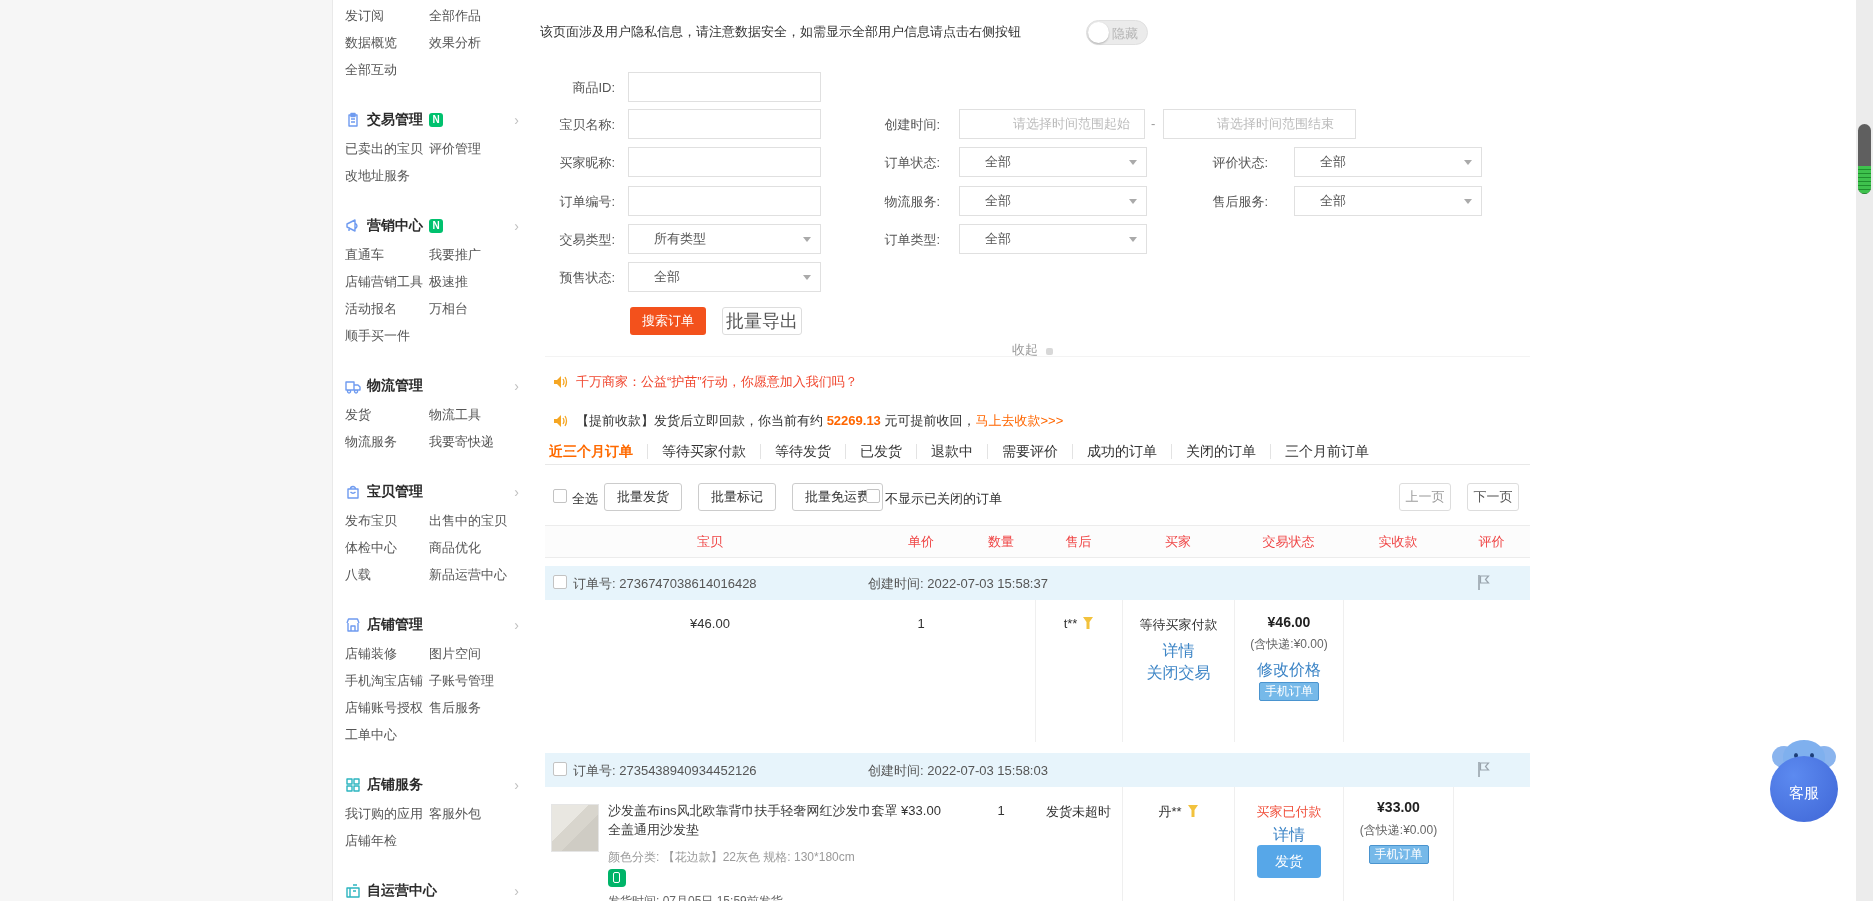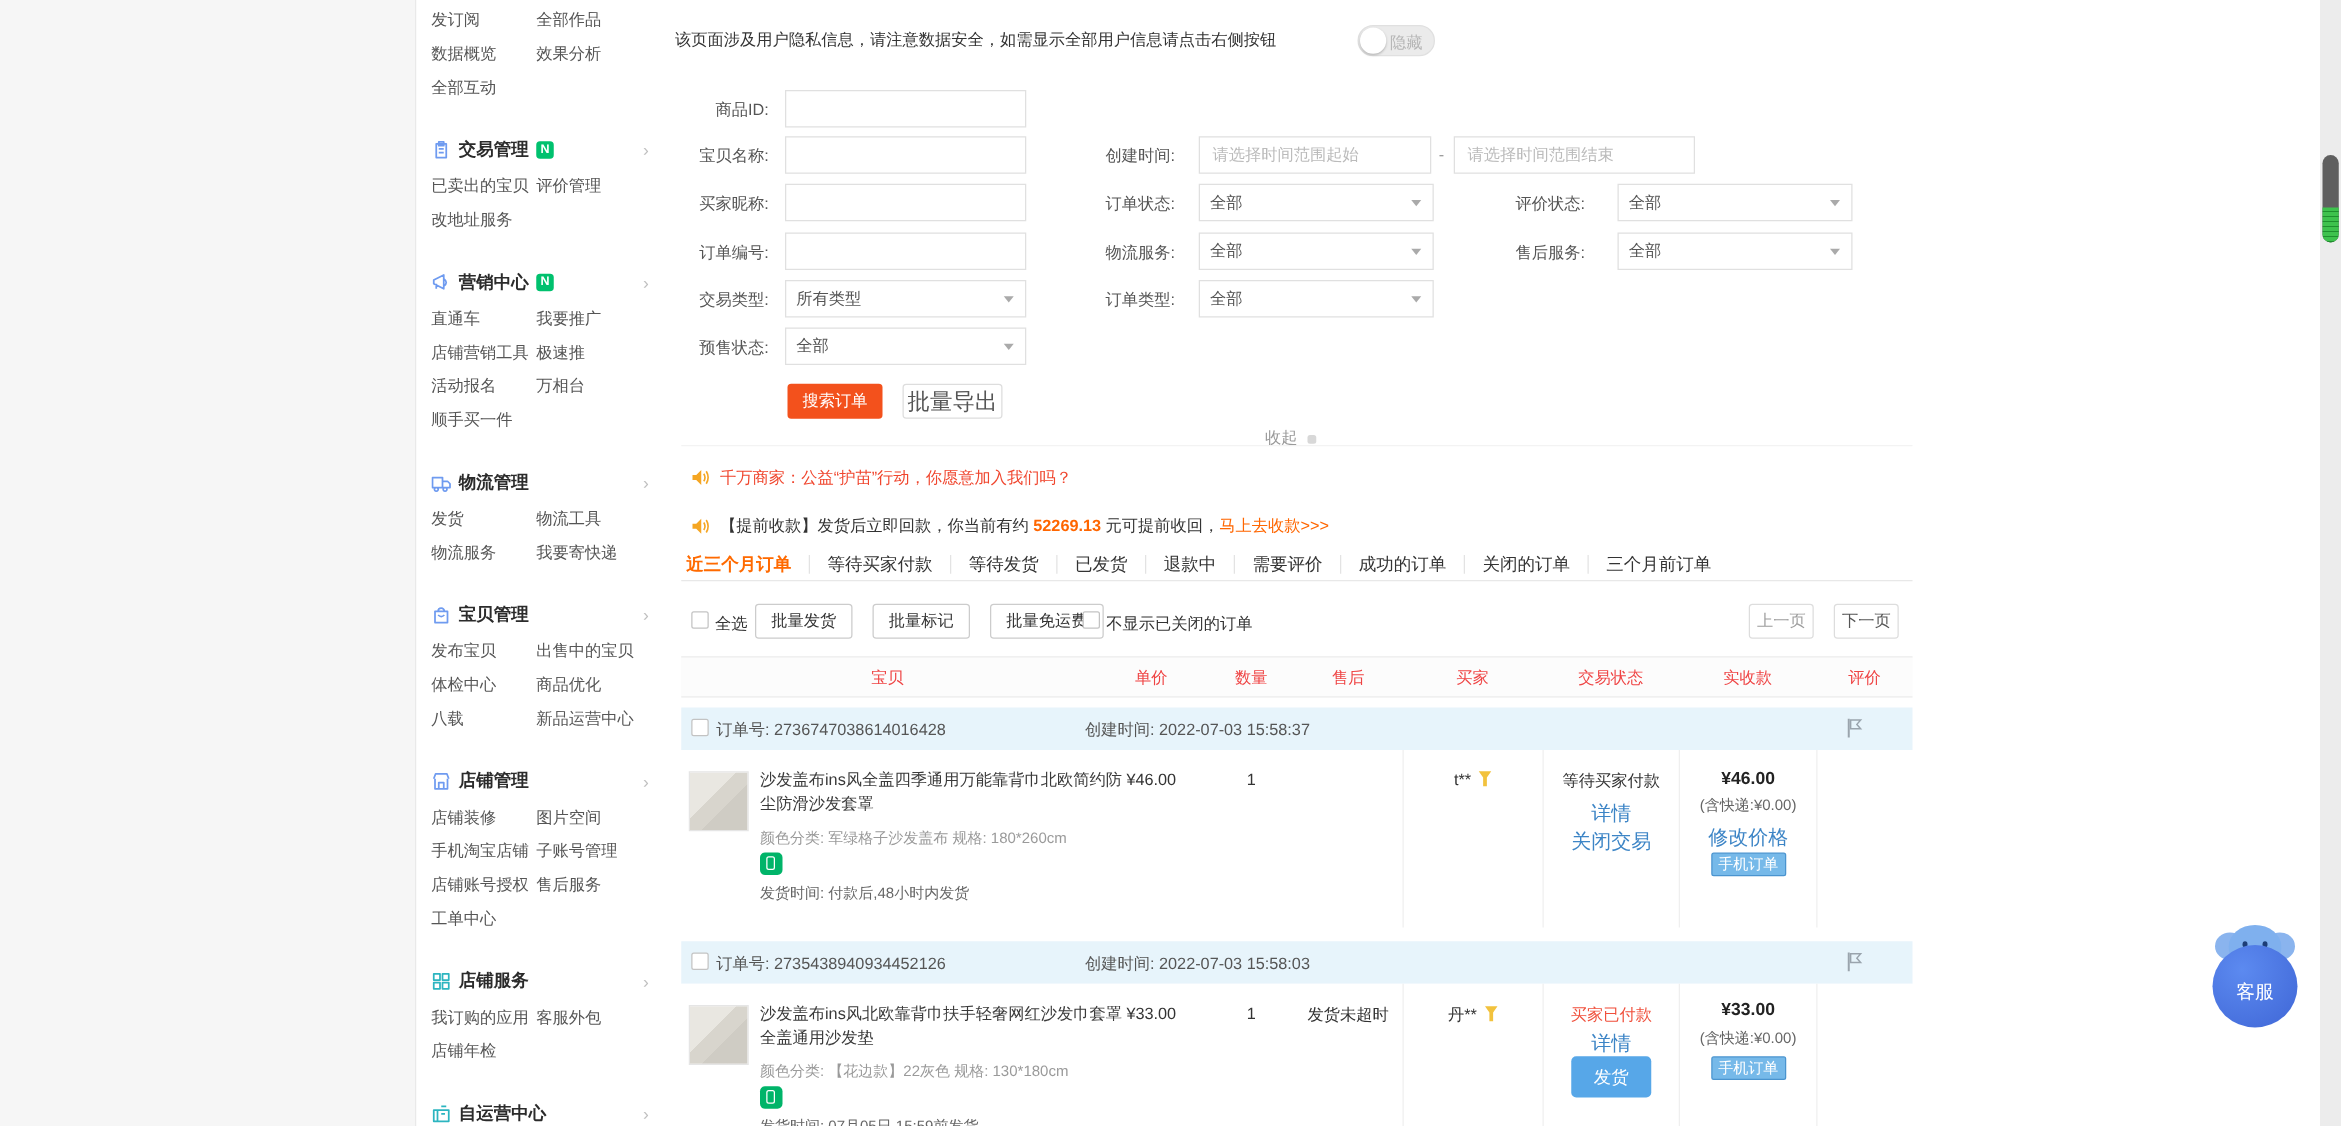--- a/index.html
+++ b/index.html
@@ -24,23 +24,23 @@
   
   #privacy-text { left:540px; top:23px; color:#333; font-size:13px; }
   #privacy-toggle { left:1086px; top:20px; width:62px; height:25px; background:#ebebeb;
     border:1px solid #e0e0e0; border-radius:13px; cursor:pointer; }
   #privacy-toggle .knob { position:absolute; left:1px; top:1px; width:21px; height:21px;
     background:#fff; border-radius:50%; box-shadow:0 1px 2px rgba(0,0,0,.25); }
   #privacy-toggle .t-label { position:absolute; right:9px; top:4px; color:#b5b5b5; font-size:13px; }
 
   
   .f-label { position:absolute; width:80px; text-align:right; color:#555; font-size:13px; }
-  .f-input { position:absolute; height:30px; background:#fff; border:1px solid #e0e0e0; }
+  .f-input { position:absolute; height:30px; background:#fff; border:1px solid #e0e0e0;padding-left:43px; }
   .f-select { position:absolute; height:30px; background:#fff; border:1px solid #e0e0e0;
-    color:#555; line-height:28px; padding-left:8px; cursor:pointer; }
+    color:#555; line-height:28px; padding-left:25px; cursor:pointer; }
   .f-caret { position:absolute; right:9px; top:12px; width:0; height:0;
     border-left:4px solid transparent; border-right:4px solid transparent; border-top:5px solid #aaa; }
   .f-ph { color:#bbb; line-height:28px; padding-left:10px; }
   .dash { position:absolute; color:#999; }
   #search-btn { left:630px; top:307px; width:76px; height:28px; background:#f3511c; color:#fff;
     border:none; border-radius:3px; font-size:13px; cursor:pointer; }
   #export-btn { left:722px; top:307px; width:80px; height:28px; background:#fff; color:#555;
     border:1px solid #ddd; border-radius:3px; font-size:18px; cursor:pointer; }
   #collapse-link { left:1012px; top:341px; color:#9a9a9a; font-size:13px; cursor:pointer; }
   #collapse-caret { left:1046px; top:348px; width:7px; height:7px; background:#d8d8d8; border-radius:2px; }
@@ -353,29 +353,20 @@
         <span class="oh-text" style="left: 28px;">订单号: 2736747038614016428</span>
         <span class="oh-text" style="left: 323px;">创建时间: 2022-07-03 15:58:37</span>
         <span class="flag-icon"><svg width="14" height="17" viewBox="0 0 14 17">
             <path d="M2 1 v15" stroke="#9aa4ad" stroke-width="1.6"></path>
             <path d="M3.5 2 h8 l-3 3.5 3 3.5 h-8 z" fill="none" stroke="#9aa4ad" stroke-width="1.2"></path>
           </svg></span>
       </div>
       <div class="order-body abs" style="top: 600px;">
         <div class="ob-grid">
           <div style="position: relative;">
-            <div class="prod-img"></div>
-            <div class="prod-title">沙发盖布ins风全盖四季通用万能靠背巾北欧简约防尘防滑沙发套罩</div>
-            <div class="prod-attrs">颜色分类: 军绿格子沙发盖布  规格: 180*260cm</div>
-            <span class="ww-green">
-              <i></i>
-            </span>
-            <div class="prod-ship">发货时间: 付款后,48小时内发货</div>
-          </div>
-          <div style="position: relative;">
             <div class="cell-txt" style="top: 16px;">¥46.00</div>
           </div>
           <div style="position: relative;">
             <div class="cell-txt" style="top: 16px;">1</div>
           </div>
           <div style="position: relative;">
             <div class="cell-txt" style="top: 16px;"></div>
           </div>
           <div class="ob-col" style="position: relative;">
             <div class="buyer-wrap" style="top: 16px;"><span>t**</span><span><svg width="12" height="14" viewBox="0 0 12 14" style="vertical-align:-2px;margin-left:5px;">

